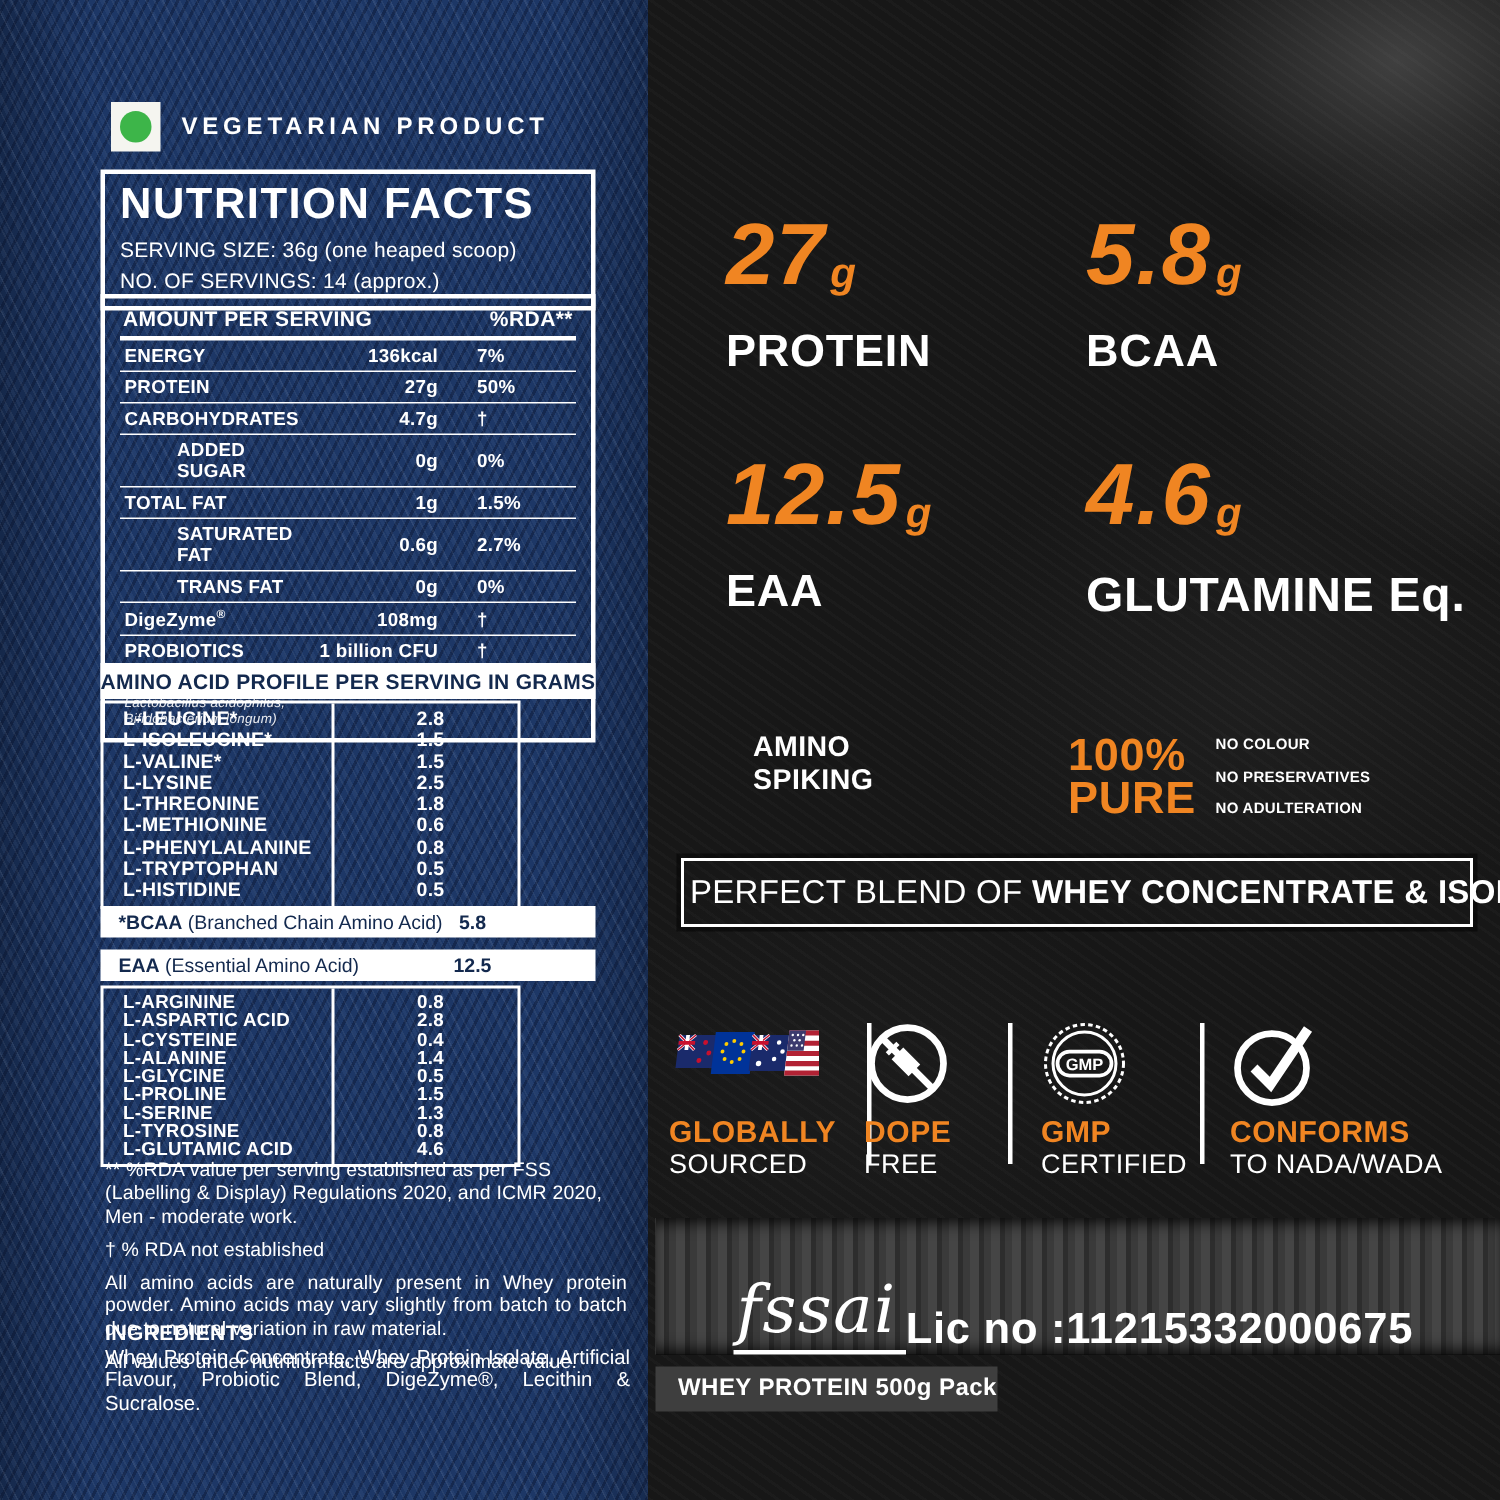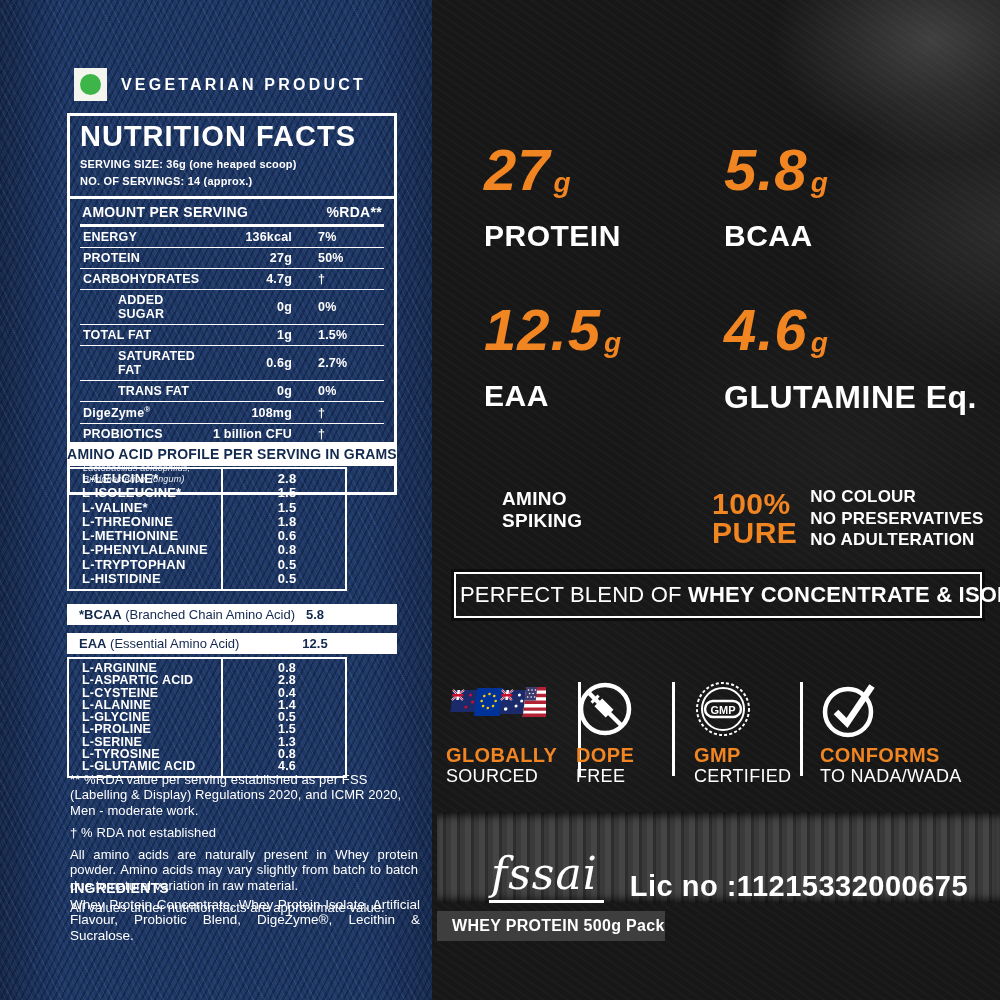--- a/index.html
+++ b/index.html
@@ -17,21 +17,21 @@
       linear-gradient(90deg, rgba(0,0,0,.28), rgba(0,0,0,0) 14%, rgba(0,0,0,0) 86%, rgba(0,0,0,.22));
     color:#fff;
   }
   .veg-row{ position:absolute; left:74px; top:68px; display:flex; align-items:center; }
   .veg-square{ width:33px; height:33px; background:#f5f5f0; display:flex; align-items:center; justify-content:center; }
   .veg-dot{ width:21px; height:21px; border-radius:50%; background:#3db549; }
   .veg-label{ margin-left:14px; font-size:16px; font-weight:bold; letter-spacing:3.2px; }
 
   .nf-box{ position:absolute; left:67px; top:113px; width:330px; border:3px solid #fff; padding:5px 20px 9px 10px; }
   .nf-title{ font-size:29px; font-weight:bold; letter-spacing:1px; line-height:1.1; }
-  .nf-line{ font-size:11px; font-weight:bold; margin-top:5px; letter-spacing:.2px; }
+  .nf-line{ font-size:14px; font-weight:normal; margin-top:5px; letter-spacing:.2px; }
 
   .amt-box{ position:absolute; left:67px; top:196px; width:330px; border:3px solid #fff; padding:0 10px 2px 10px; }
   .amt-head{ display:flex; justify-content:space-between; font-size:14px; font-weight:bold; padding:5px 2px 4px 2px; border-bottom:3px solid #fff; letter-spacing:.3px; }
   .amt-row{ display:grid; grid-template-columns:1fr 88px 92px; align-items:center; padding:3px 0; border-bottom:1.5px solid #fff; font-size:12.5px; font-weight:bold; letter-spacing:.2px; }
   .amt-row.last{ border-bottom:none; }
   .amt-name{ padding-left:3px; }
   .amt-name.indent{ padding-left:38px; }
   .amt-val{ text-align:right; }
   .amt-rda{ padding-left:26px; }
   .amt-name sup{ font-size:8px; }
@@ -74,40 +74,40 @@
   .stat-unit{ font-size:28px; margin-left:3px; position:relative; top:2px; }
   .stat-label{ color:#fff; font-size:30px; font-weight:bold; letter-spacing:.5px; margin-top:8px; }
   .stat-label.small{ font-size:32px; }
 
   .zero-row{ position:absolute; left:50px; top:488px; display:flex; align-items:center; }
   .zero-word{ color:#f08522; font-size:51px; font-weight:bold; letter-spacing:2px; line-height:1; }
   .zero-lines{ margin-left:20px; font-size:19px; font-weight:bold; line-height:21.5px; letter-spacing:.3px; }
 
   .pure-row{ position:absolute; left:280px; top:486px; display:flex; align-items:center; }
   .pure-big{ color:#f08522; font-size:30px; font-weight:bold; line-height:29px; letter-spacing:.5px; }
-  .pure-items{ margin-left:13px; font-size:17px; font-weight:bold; line-height:21.5px; letter-spacing:.2px; }
+  .pure-items{ margin-left:13px; font-size:10px; font-weight:bold; line-height:21.5px; letter-spacing:.2px; }
 
   .blend-banner{ position:absolute; left:22px; top:572px; width:528px; border:2.5px solid #fff; text-align:center; padding:8px 4px; font-size:22px; letter-spacing:.2px; white-space:nowrap; box-shadow:0 0 0 3px rgba(0,0,0,.45); }
   .blend-banner .b{ font-weight:bold; }
 
   .badges{ position:absolute; left:0; top:676px; width:568px; height:112px; }
   .badge{ position:absolute; top:0; }
   .badge .icon-wrap{ height:62px; display:flex; align-items:flex-end; }
   .badge-l1{ color:#f08522; font-size:20px; font-weight:bold; letter-spacing:.4px; margin-top:7px; line-height:21px; }
   .badge-l2{ color:#fff; font-size:18px; font-weight:normal; line-height:20px; letter-spacing:.3px; }
   .badge-sep{ position:absolute; top:6px; width:2.5px; height:94px; background:#fff; }
 
   .fssai-bar{
     position:absolute; left:5px; top:812px; width:563px; height:91px;
     background-image:repeating-linear-gradient(90deg, #454545 0 6px, #2d2d2d 6px 9px, #3a3a3a 9px 14px);
     box-shadow:inset 0 8px 10px -5px rgba(0,0,0,.85), inset 0 -8px 10px -5px rgba(0,0,0,.85);
     display:flex; align-items:flex-end;
   }
   .fssai-logo{ margin-left:52px; font-family:"DejaVu Serif",serif; font-style:italic; font-size:44px; line-height:1; color:#fff; border-bottom:3px solid #fff; padding:0 6px 4px 2px; letter-spacing:1px; }
-  .fssai-lic{ margin-left:26px; font-size:29px; font-weight:bold; letter-spacing:.5px; }
+  .fssai-lic{ font-size:29px; font-weight:bold; letter-spacing:.5px; }
 
   .pack-label{ position:absolute; left:5px; top:911px; width:228px; height:30px; background:#3e3e3e; display:flex; align-items:center; padding-left:15px; font-size:16px; font-weight:bold; letter-spacing:.3px; }
 </style>
 </head>
 <body>
 
 <div class="left-panel">
 
   <div class="veg-row">
     <div class="veg-square">
@@ -188,20 +188,24 @@
         <span class="am-name">L-LEUCINE*</span>
         <span class="am-val">2.8</span>
       </div>
     <div class="am-row">
         <span class="am-name">L-ISOLEUCINE*</span>
         <span class="am-val">1.5</span>
       </div>
     <div class="am-row">
         <span class="am-name">L-VALINE*</span>
         <span class="am-val">1.5</span>
+      </div>
+    <div class="am-row">
+        <span class="am-name">L-LYSINE</span>
+        <span class="am-val">2.5</span>
       </div>
     <div class="am-row">
         <span class="am-name">L-THREONINE</span>
         <span class="am-val">1.8</span>
       </div>
     <div class="am-row">
         <span class="am-name">L-METHIONINE</span>
         <span class="am-val">0.6</span>
       </div>
     <div class="am-row">

